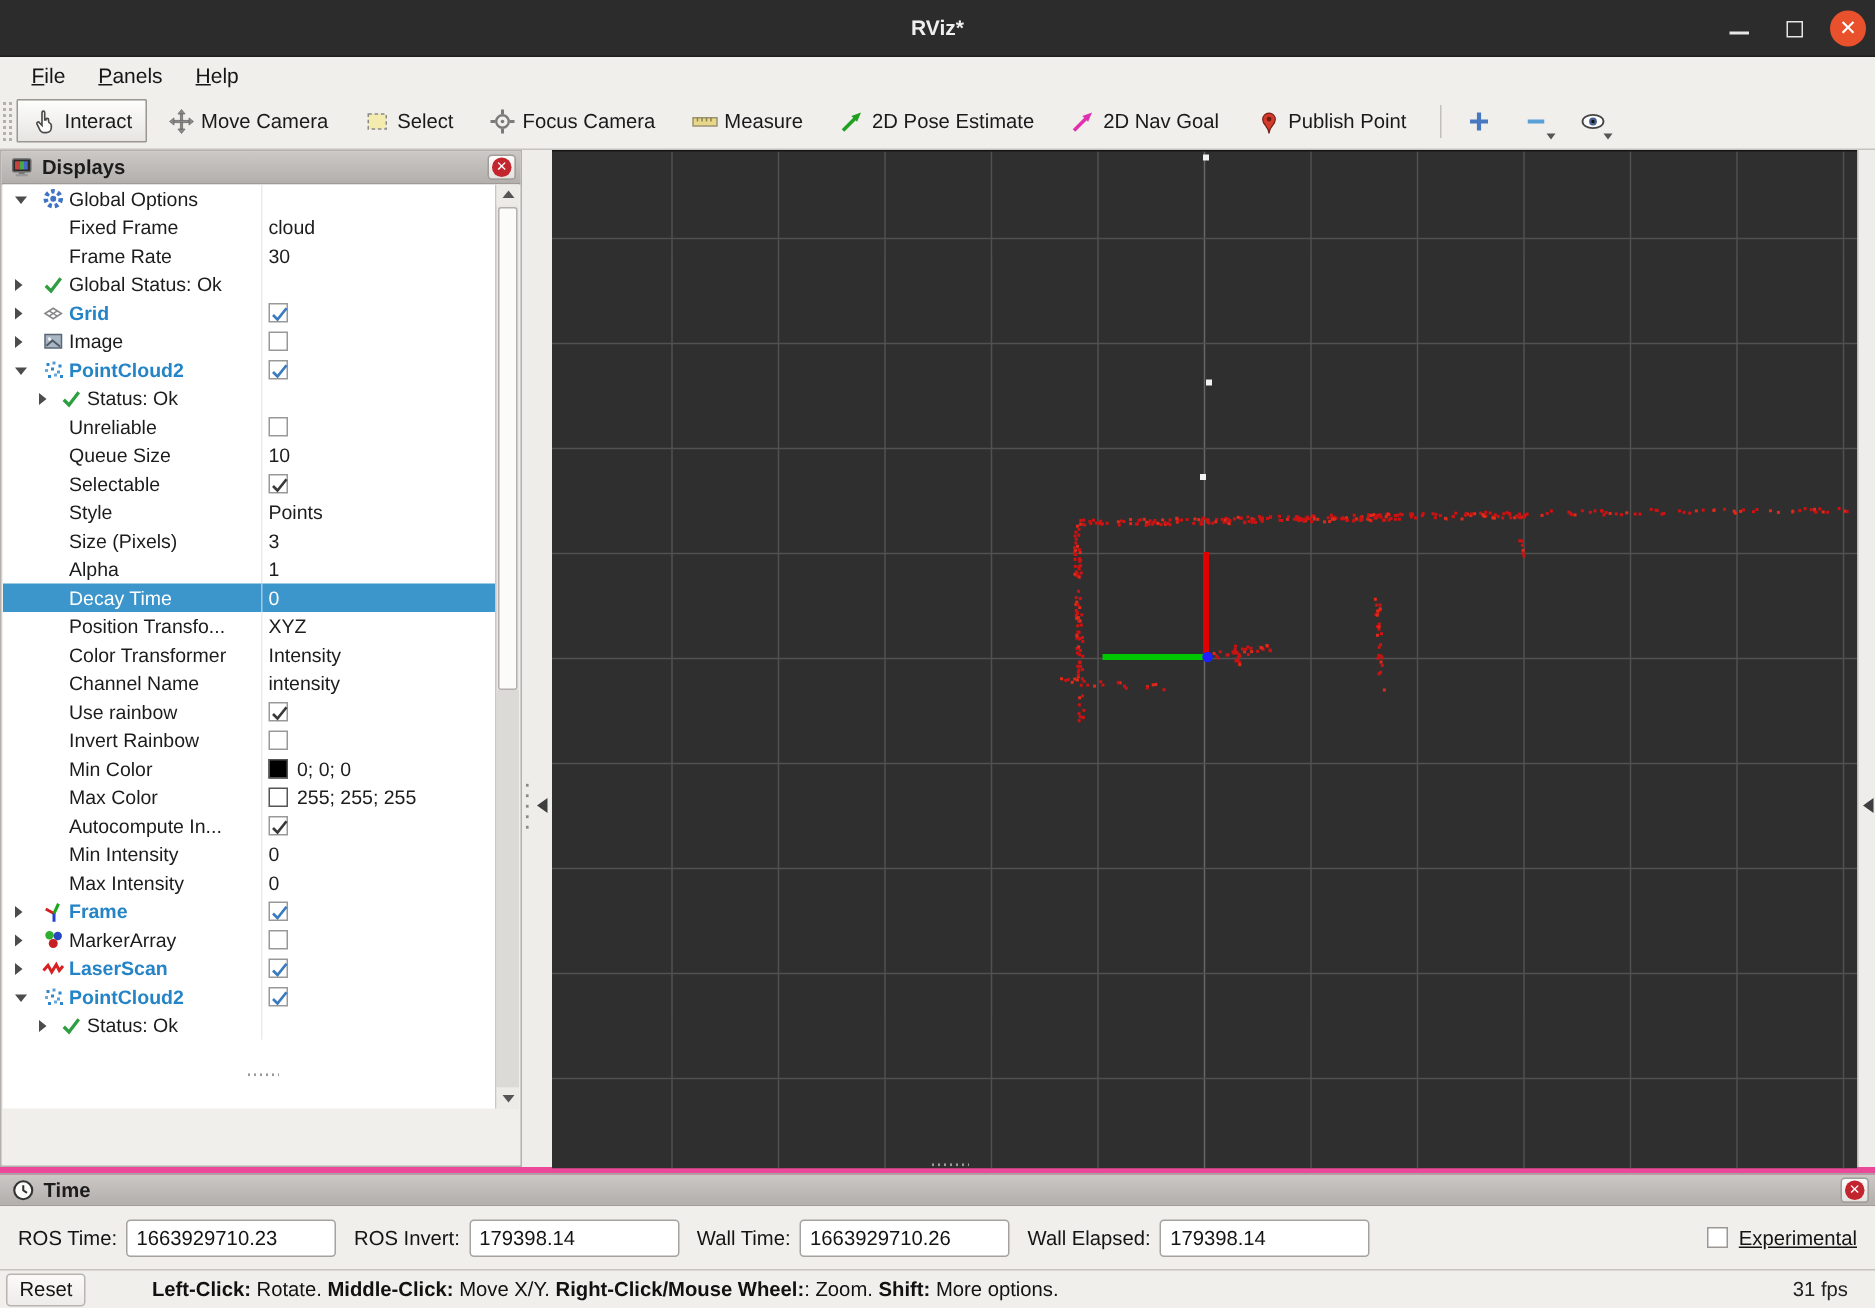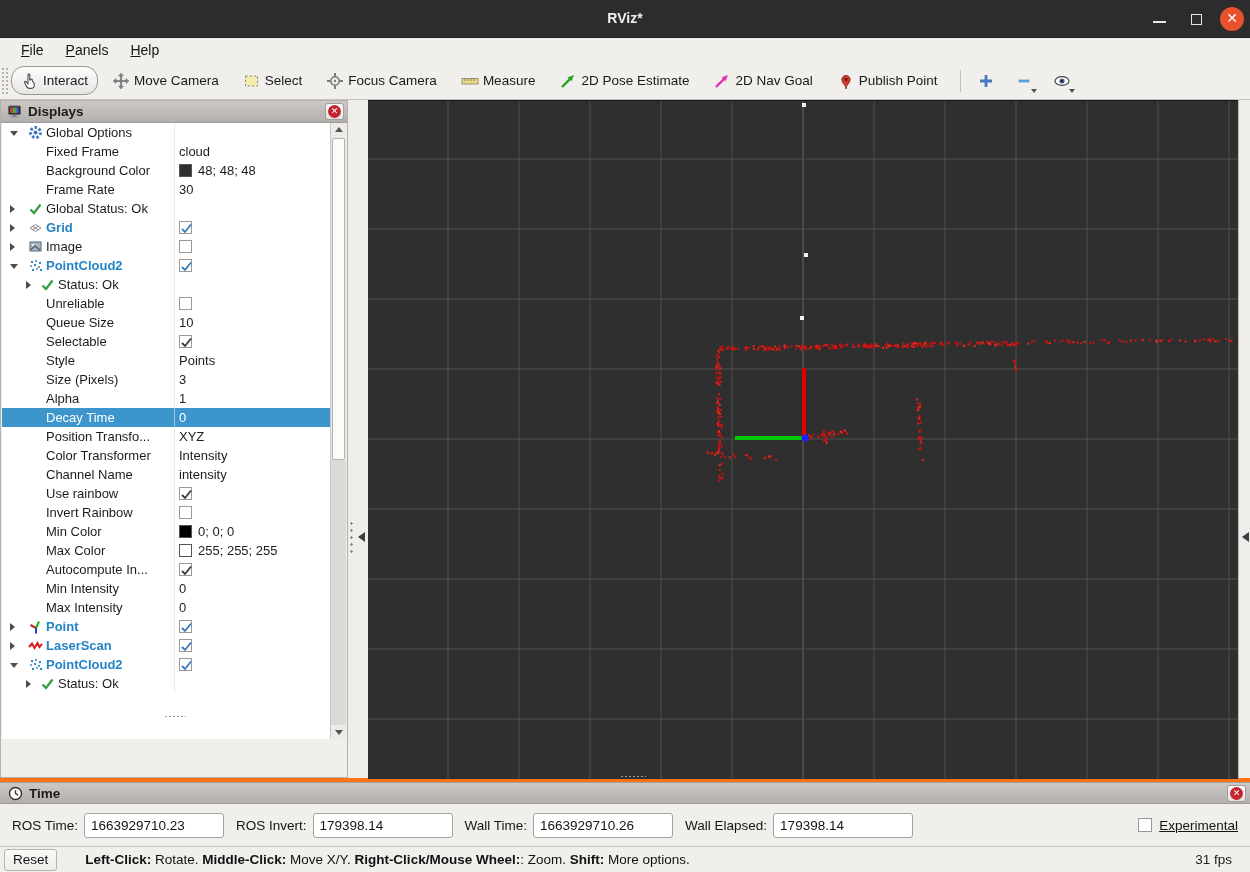--- a/index.html
+++ b/index.html
@@ -1,18 +1,18 @@
 <!DOCTYPE html>
 <html><head>
 <meta charset="utf-8">
 <style>
   * { margin:0; padding:0; box-sizing:border-box; }
   body { width:1250px; height:872px; overflow:hidden; background:#f0efec;
          font-family:"Liberation Sans","DejaVu Sans",sans-serif; }
-  .app { position:relative; width:1250px; height:784px; background:#f97316; }
+  .app { position:relative; width:1250px; height:784px; background:#ec4899; }
 
   
   .titlebar { position:absolute; left:0; top:0; width:1250px; height:38px;
               background:#2c2c2c; border-bottom:1px solid #1e1e1e; }
   .title-text { position:absolute; left:0; right:0; top:10px; text-align:center;
                 color:#efefef; font-weight:bold; font-size:14px; }
   .win-btn { position:absolute; top:7px; width:24px; height:24px; cursor:default; }
   .win-min { right:78px; } .win-max { right:41px; } .win-close { right:6px; }
   .glyph-min { position:absolute; left:5px; top:14px; width:13px; height:2px; background:#e6e6e6; }
   .glyph-max { position:absolute; left:6px; top:7px; width:11px; height:11px; border:1.5px solid #e6e6e6; }
@@ -23,21 +23,21 @@
   .menubar { position:absolute; left:0; top:38px; width:1250px; height:24px;
              background:#f0efec; display:flex; align-items:center; padding-left:10px; }
   .menu-item { font-size:14px; color:#161616; padding:2px 11px 3px 11px; }
 
   
   .toolbar { position:absolute; left:0; top:62px; width:1250px; height:38px;
              background:#f0efec; border-bottom:1px solid #c6c3c0; display:flex; align-items:center; }
   .tb-handle { width:6px; height:26px; margin:0 3px 0 2px;
                border-left:2px dotted #b3b0ad; border-right:2px dotted #b3b0ad; }
   .tool-btn { display:flex; align-items:center; gap:4px; height:29px; padding:0 9px;
-              font-size:13.5px; color:#1a1a1a; border:1px solid transparent; border-radius:13px; margin-right:4px; }
+              font-size:13.5px; color:#1a1a1a; border:1px solid transparent; border-radius:1px; margin-right:4px; }
   .tool-btn.selected { background:linear-gradient(#fdfdfc,#e7e5e2); border:1px solid #9a9792; }
   .tool-btn .ticon { position:relative; width:18px; height:18px; flex:0 0 18px; }
   .dd-arrow { position:absolute; right:-4px; bottom:-3px; width:0; height:0;
               border-left:3.5px solid transparent; border-right:3.5px solid transparent;
               border-top:4px solid #555; }
   .tb-sep { width:1px; height:22px; background:#c2bfbc; margin:0 8px; }
   .icon-only { padding:0 7px; }
 
   
   .main { position:absolute; left:0; top:100px; width:1250px; height:678px; background:#f0efec; }
@@ -111,21 +111,21 @@
   .exp-wrap { margin-left:auto; margin-right:12px; display:flex; align-items:center; gap:7px; }
   .exp-box { width:14px; height:14px; border:1px solid #9a9794; background:#fff; }
   .exp-label { font-size:13.5px; color:#141414;text-decoration:underline; }
 
   
   .statusbar { position:absolute; left:0; top:846px; width:1250px; height:26px; background:#f0efec;
                border-top:1px solid #c6c3c0; display:flex; align-items:center;gap:18px; }
   .reset-btn { margin-left:4px; height:22px; padding:0 8px; border:1px solid #b7b4b1; border-radius:3px;
                background:linear-gradient(#fbfaf9,#eeecea); font-size:13.5px; color:#141414;
                display:flex; align-items:center; }
-  .help-text { margin-left:10px; font-size:13.5px; color:#111; }
+  .help-text { margin-left:26px; font-size:13.5px; color:#111; }
   .fps { margin-left:auto; margin-right:18px; font-size:13.5px; color:#222; }
 </style>
 </head>
 <body>
 
 <div class="app">
 
   <div class="titlebar">
     <div class="title-text">RViz*</div>
     <div class="win-btn win-min">
@@ -265,26 +265,20 @@
               </svg></span>
             <span class="row-label " style="left:44px">Global Options</span>
           </div>
           <div class="tree-row">
             <span class="row-divider"></span>
             <span class="row-label " style="left:44px">Fixed Frame</span>
             <span class="row-value">cloud</span>
           </div>
           <div class="tree-row">
             <span class="row-divider"></span>
-            <span class="row-label " style="left:44px">Background Color</span>
-            <span class="swatch" style="background:#303030"></span>
-            <span class="swatch-text">48; 48; 48</span>
-          </div>
-          <div class="tree-row">
-            <span class="row-divider"></span>
             <span class="row-label " style="left:44px">Frame Rate</span>
             <span class="row-value">30</span>
           </div>
           <div class="tree-row">
             <span class="row-divider"></span>
             <span class="expander closed" style="left:8px"></span>
             <span class="row-icon" style="left:26px"><svg width="15" height="15" viewBox="0 0 15 15" xmlns="http://www.w3.org/2000/svg">
                 <path d="M2.5 8.5 L6 12 L12.5 3.5" stroke="#2f9e41" stroke-width="2.2" fill="none"></path>
               </svg></span>
             <span class="row-label " style="left:44px">Global Status: Ok</span>
@@ -437,24 +431,35 @@
           <div class="tree-row">
             <span class="row-divider"></span>
             <span class="expander closed" style="left:8px"></span>
             <span class="row-icon" style="left:26px"><svg width="15" height="15" viewBox="0 0 15 15" xmlns="http://www.w3.org/2000/svg">
                 <g stroke-width="2">
                   <line x1="8" y1="9" x2="2.5" y2="6" stroke="#d02020"></line>
                   <line x1="8" y1="9" x2="11" y2="2.5" stroke="#18a818"></line>
                   <line x1="8" y1="9" x2="8" y2="14.5" stroke="#2040d0"></line>
                 </g>
               </svg></span>
-            <span class="row-label blue-name" style="left:44px">Point</span>
+            <span class="row-label blue-name" style="left:44px">Frame</span>
             <span class="cbox"><svg width="13" height="13" viewBox="0 0 13 13" xmlns="http://www.w3.org/2000/svg">
                 <path d="M2 7 L5 10 L11 2.5" stroke="#3a7abf" stroke-width="1.8" fill="none"></path>
               </svg></span>
+          </div>
+          <div class="tree-row">
+            <span class="row-divider"></span>
+            <span class="expander closed" style="left:8px"></span>
+            <span class="row-icon" style="left:26px"><svg width="15" height="15" viewBox="0 0 15 15" xmlns="http://www.w3.org/2000/svg">
+                <circle cx="5" cy="4.5" r="2.8" fill="#2faf2f"></circle>
+                <circle cx="10.5" cy="5" r="2.8" fill="#2848c0"></circle>
+                <circle cx="7.5" cy="10" r="3" fill="#c82020"></circle>
+              </svg></span>
+            <span class="row-label " style="left:44px">MarkerArray</span>
+            <span class="cbox"></span>
           </div>
           <div class="tree-row">
             <span class="row-divider"></span>
             <span class="expander closed" style="left:8px"></span>
             <span class="row-icon" style="left:26px"><svg width="15" height="15" viewBox="0 0 15 15" xmlns="http://www.w3.org/2000/svg">
                 <polyline points="1,9 4,5.5 6.5,10 9.5,5 11.5,9 14,6" stroke="#d82020" stroke-width="2" fill="none"></polyline>
               </svg></span>
             <span class="row-label blue-name" style="left:44px">LaserScan</span>
             <span class="cbox"><svg width="13" height="13" viewBox="0 0 13 13" xmlns="http://www.w3.org/2000/svg">
                 <path d="M2 7 L5 10 L11 2.5" stroke="#3a7abf" stroke-width="1.8" fill="none"></path>

